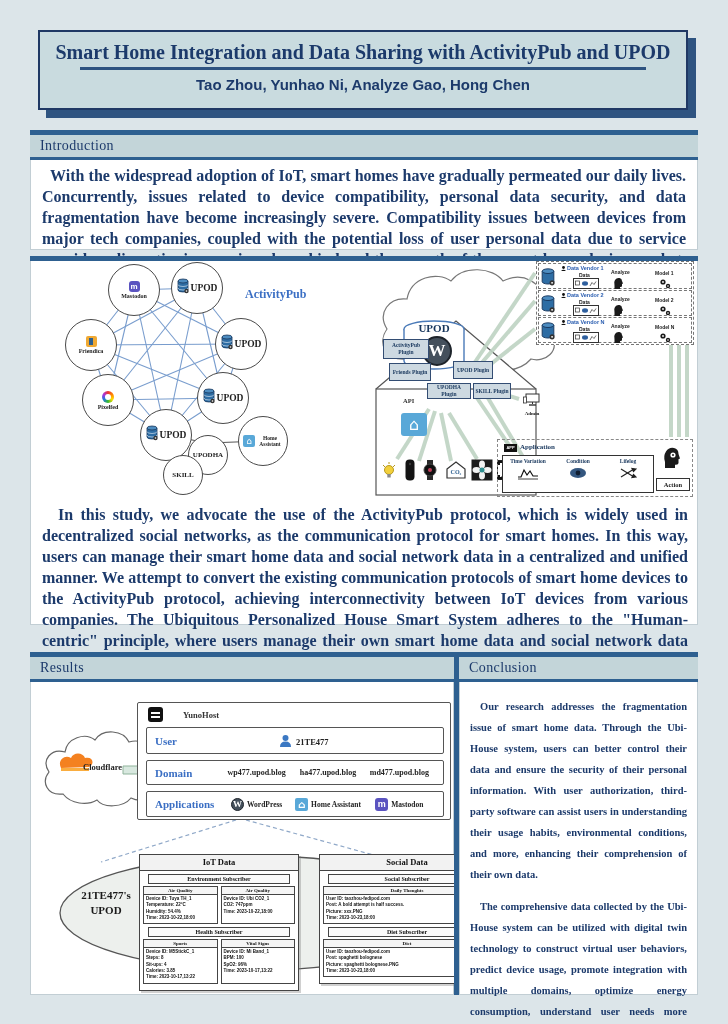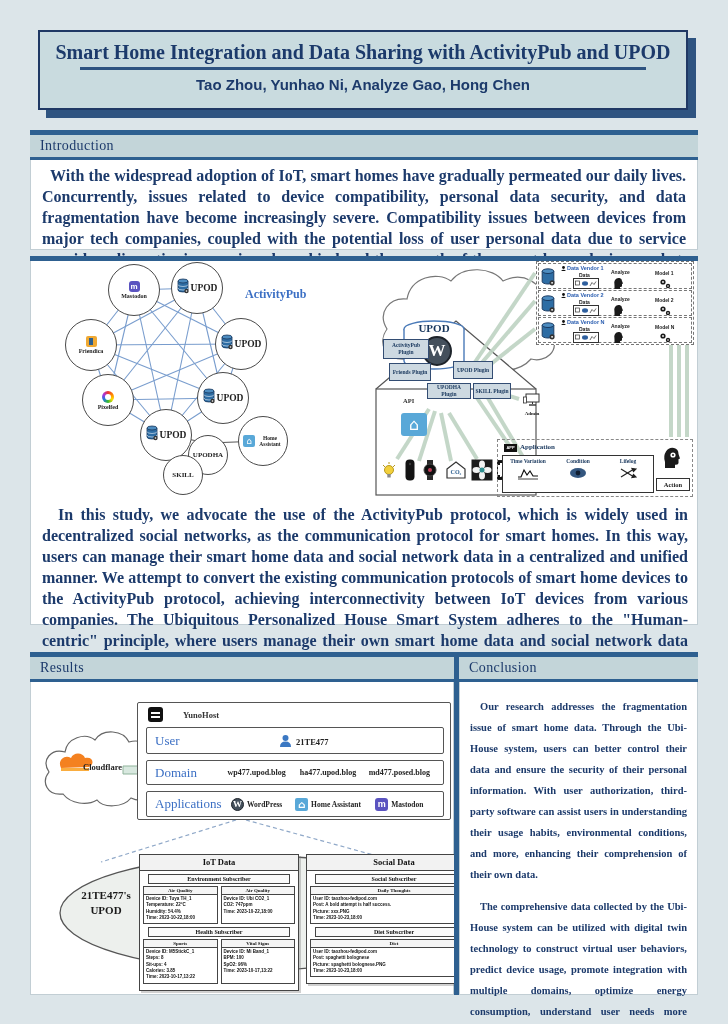--- a/index.html
+++ b/index.html
@@ -99,21 +99,21 @@
   .res-wrap{position:absolute;left:0;top:0;width:424px;height:313px;}
   .yh-box{position:absolute;left:106px;top:20px;width:314px;height:118px;background:#fff;
           border:1.2px solid #555;border-radius:2px;box-sizing:border-box;}
   .yh-logo-row{position:absolute;left:10px;top:4px;display:flex;align-items:center;gap:20px;}
   .yh-logo{width:15px;height:15px;background:#111;border-radius:3px;display:flex;
            flex-direction:column;justify-content:center;gap:2px;align-items:center;}
   .yh-logo i{display:block;width:9px;height:2px;background:#fff;}
   .yh-name{font-weight:bold;font-size:8.5px;color:#333;}
   .yh-row{position:absolute;left:8px;width:298px;border:1px solid #555;border-radius:2px;
           display:flex;align-items:center;padding:0 8px;box-sizing:border-box;background:#fff;}
-  .yh-label{font-weight:normal;font-size:13px;color:#3b6fc4;width:66px;flex:none;}
+  .yh-label{font-weight:bold;font-size:11px;color:#3b6fc4;width:66px;flex:none;}
   .yh-value{font-weight:bold;font-size:8.5px;color:#222;}
   .yh-domain{flex:1;text-align:center;font-weight:bold;font-size:8px;color:#222;}
   .yh-app{flex:1;display:flex;align-items:center;justify-content:center;gap:3px;
           font-weight:bold;font-size:7.5px;color:#222;}
   .cf-text{position:absolute;left:52px;top:80px;font-weight:bold;font-size:8.5px;color:#222;}
   .owner{position:absolute;left:34px;top:206px;width:82px;text-align:center;
          font-weight:bold;font-size:11px;color:#1a1a1a;line-height:1.4;}
   .dtable{position:absolute;background:#fff;border:1.4px solid #444;box-sizing:border-box;
           box-shadow:2px 2px 0 rgba(120,120,120,.35);}
   .dt-title{height:15px;background:#f2f2f2;border-bottom:1.2px solid #444;text-align:center;
@@ -536,21 +536,21 @@
                   <circle cx="6.5" cy="4" r="3" fill="#3b78c3"></circle>
                   <path d="M1,13 Q1,7.5 6.5,7.5 Q12,7.5 12,13 Z" fill="#3b78c3"></path>
                 </svg>
               <span class="yh-value">21TE477</span>
             </span>
           </div>
           <div class="yh-row" style="top:57px;height:25px">
             <span class="yh-label">Domain</span>
             <span class="yh-domain">wp477.upod.blog</span>
             <span class="yh-domain">ha477.upod.blog</span>
-            <span class="yh-domain">md477.posed.blog</span>
+            <span class="yh-domain">md477.upod.blog</span>
           </div>
           <div class="yh-row" style="top:88px;height:26px">
             <span class="yh-label">Applications</span>
             <span class="yh-app">
               <span class="wp-ic tiny">W</span>
               <span>WordPress</span>
             </span>
             <span class="yh-app">
               <span class="ic-ha tiny">⌂</span>
               <span>Home Assistant</span>
@@ -597,21 +597,21 @@
                 <div class="card-title">Vital Signs</div>
                 <div class="card-lines">Device ID: Mi Band_1
 BPM: 100
 SpO2: 96%
 Time: 2023-10-17,13:22</div>
               </div>
             </div>
           </div>
         </div>
 
-        <div class="dtable" style="left:275px;top:172px;width:176px">
+        <div class="dtable" style="left:288px;top:172px;width:176px">
           <div class="dt-title">Social Data</div>
           <div class="dt-body">
             <div class="grp-title">Social Subscriber</div>
             <div class="cards">
               <div class="card">
                 <div class="card-title">Daily Thoughts</div>
                 <div class="card-lines">User ID: taozhou-fedipod.com
 Post: A bold attempt is half success.
 Picture: xxx.PNG
 Time: 2023-10-23,18:00</div>

